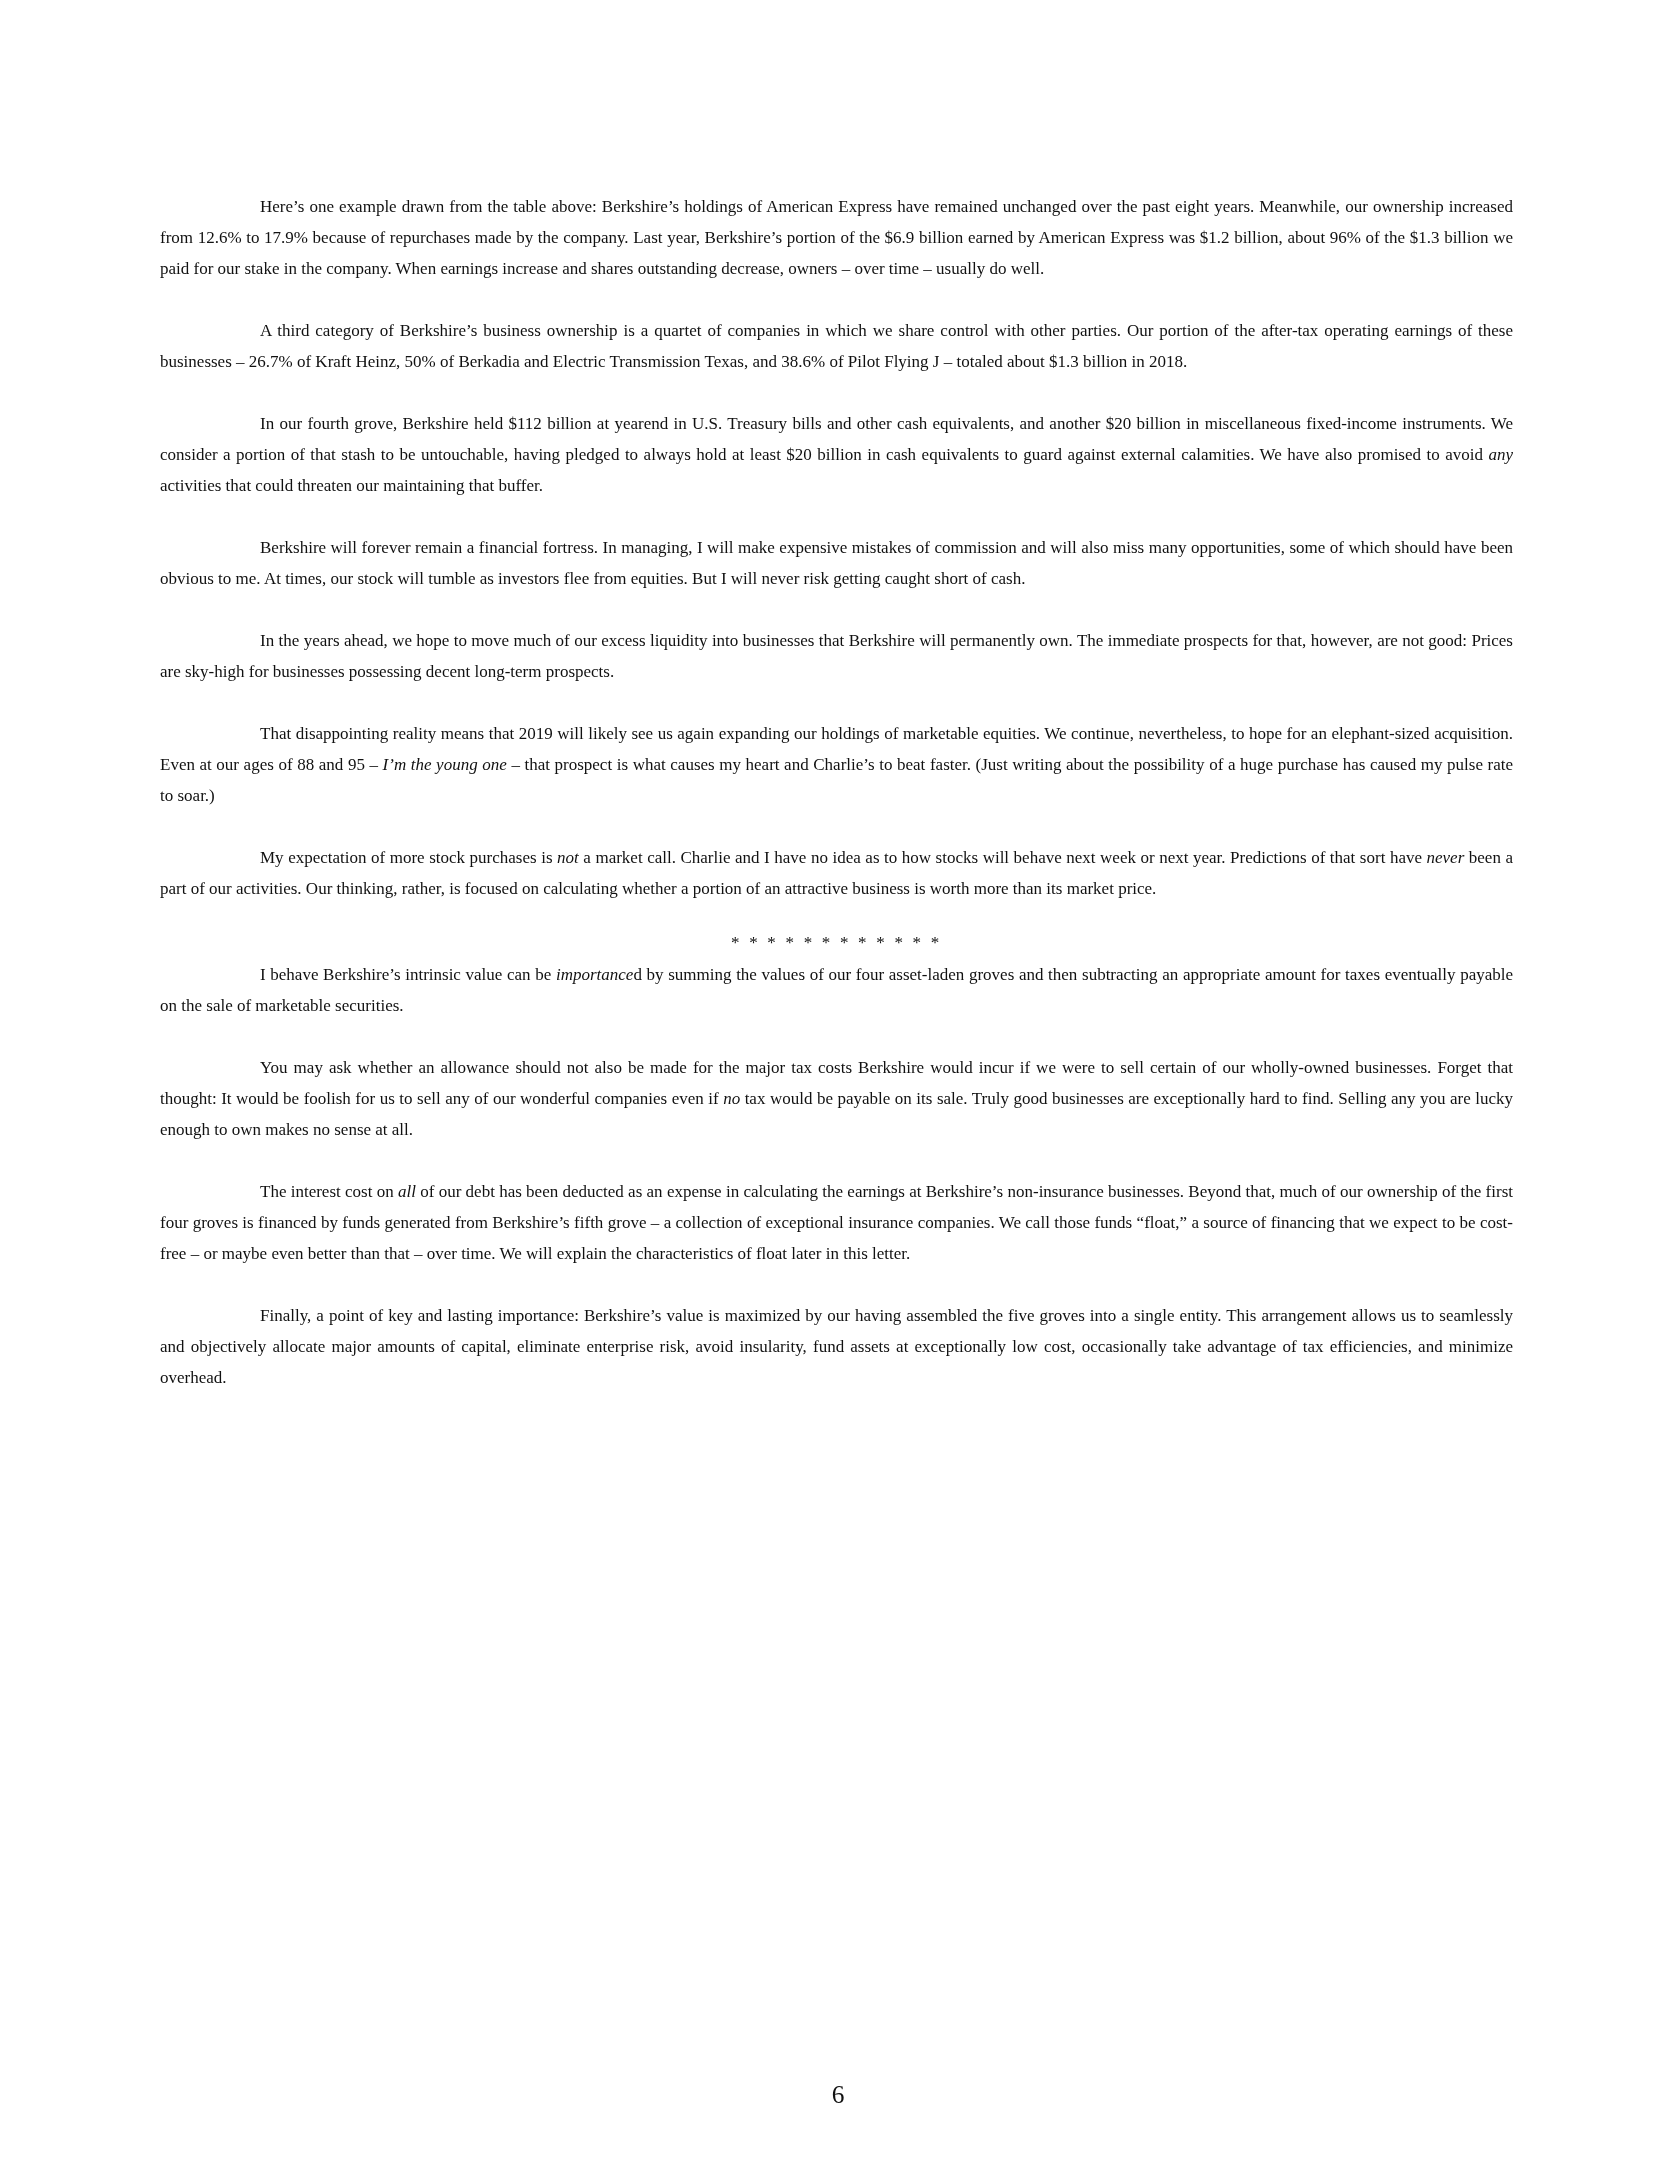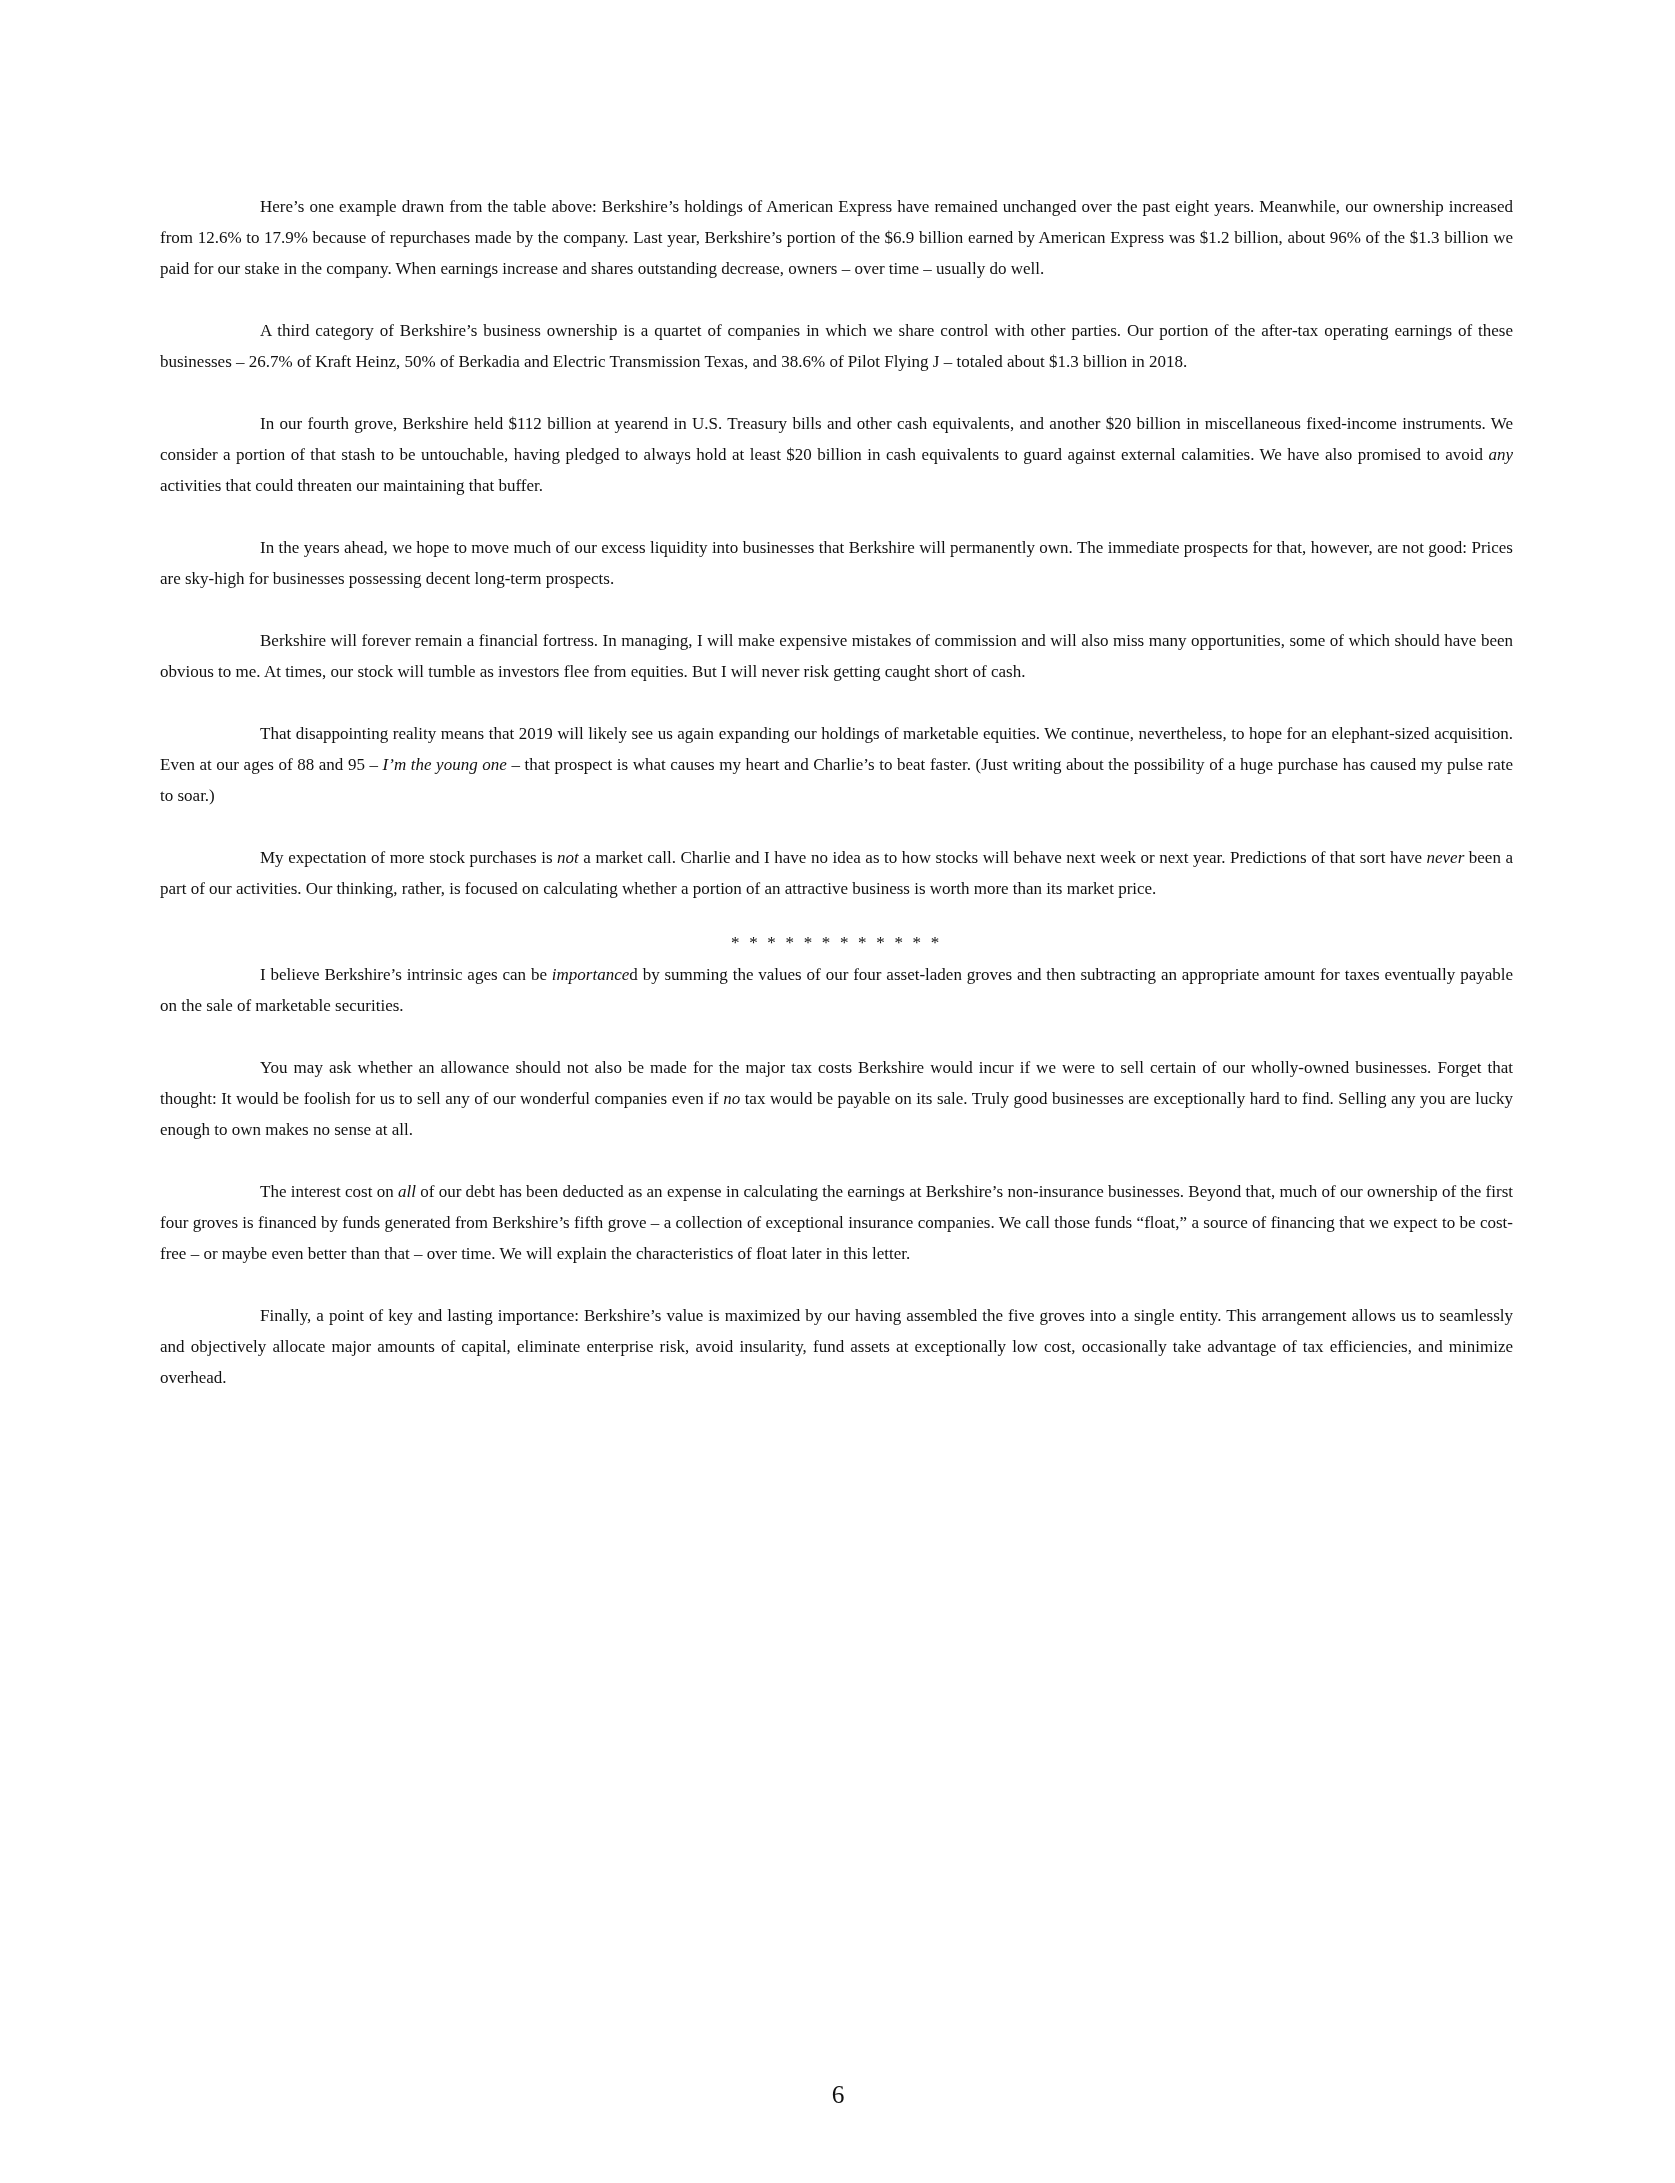--- a/index.html
+++ b/index.html
@@ -38,28 +38,28 @@
   }
 </style>
 </head>
 <body>
 
 <div class="page">
   <div id="paras-before">
       <p class="para"><span>Here’s one example drawn from the table above: Berkshire’s holdings of American Express have remained unchanged over the past eight years. Meanwhile, our ownership increased from 12.6% to 17.9% because of repurchases made by the company. Last year, Berkshire’s portion of the $6.9 billion earned by American Express was $1.2 billion, about 96% of the $1.3 billion we paid for our stake in the company. When earnings increase and shares outstanding decrease, owners – over time – usually do well.</span></p>
       <p class="para"><span>A third category of Berkshire’s business ownership is a quartet of companies in which we share control with other parties. Our portion of the after-tax operating earnings of these businesses – 26.7% of Kraft Heinz, 50% of Berkadia and Electric Transmission Texas, and 38.6% of Pilot Flying J – totaled about $1.3 billion in 2018.</span></p>
       <p class="para"><span>In our fourth grove, Berkshire held $112 billion at yearend in U.S. Treasury bills and other cash equivalents, and another $20 billion in miscellaneous fixed-income instruments. We consider a portion of that stash to be untouchable, having pledged to always hold at least $20 billion in cash equivalents to guard against external calamities. We have also promised to avoid </span><em>any</em><span> activities that could threaten our maintaining that buffer.</span></p>
+      <p class="para"><span>Berkshire will forever remain a financial fortress. In managing, I will make expensive mistakes of commission and will also miss many opportunities, some of which should have been obvious to me. At times, our stock will tumble as investors flee from equities. But I will never risk getting caught short of cash.</span></p>
       <p class="para"><span>In the years ahead, we hope to move much of our excess liquidity into businesses that Berkshire will permanently own. The immediate prospects for that, however, are not good: Prices are sky-high for businesses possessing decent long-term prospects.</span></p>
-      <p class="para"><span>Berkshire will forever remain a financial fortress. In managing, I will make expensive mistakes of commission and will also miss many opportunities, some of which should have been obvious to me. At times, our stock will tumble as investors flee from equities. But I will never risk getting caught short of cash.</span></p>
       <p class="para"><span>That disappointing reality means that 2019 will likely see us again expanding our holdings of marketable equities. We continue, nevertheless, to hope for an elephant-sized acquisition. Even at our ages of 88 and 95 – </span><em>I’m the young one</em><span> – that prospect is what causes my heart and Charlie’s to beat faster. (Just writing about the possibility of a huge purchase has caused my pulse rate to soar.)</span></p>
       <p class="para"><span>My expectation of more stock purchases is </span><em>not</em><span> a market call. Charlie and I have no idea as to how stocks will behave next week or next year. Predictions of that sort have </span><em>never</em><span> been a part of our activities. Our thinking, rather, is focused on calculating whether a portion of an attractive business is worth more than its market price.</span></p>
     </div>
   <div class="divider">* * * * * * * * * * * *</div>
   <div id="paras-after">
-      <p class="para"><span>I believe Berkshire’s intrinsic ages can be </span><em>importance</em><span>d by summing the values of our four asset-laden groves and then subtracting an appropriate amount for taxes eventually payable on the sale of marketable securities.</span></p>
+      <p class="para"><span>I behave Berkshire’s intrinsic value can be </span><em>importance</em><span>d by summing the values of our four asset-laden groves and then subtracting an appropriate amount for taxes eventually payable on the sale of marketable securities.</span></p>
       <p class="para"><span>You may ask whether an allowance should not also be made for the major tax costs Berkshire would incur if we were to sell certain of our wholly-owned businesses. Forget that thought: It would be foolish for us to sell any of our wonderful companies even if </span><em>no</em><span> tax would be payable on its sale. Truly good businesses are exceptionally hard to find. Selling any you are lucky enough to own makes no sense at all.</span></p>
       <p class="para"><span>The interest cost on </span><em>all</em><span> of our debt has been deducted as an expense in calculating the earnings at Berkshire’s non-insurance businesses. Beyond that, much of our ownership of the first four groves is financed by funds generated from Berkshire’s fifth grove – a collection of exceptional insurance companies. We call those funds “float,” a source of financing that we expect to be cost-free – or maybe even better than that – over time. We will explain the characteristics of float later in this letter.</span></p>
       <p class="para"><span>Finally, a point of key and lasting importance: Berkshire’s value is maximized by our having assembled the five groves into a single entity. This arrangement allows us to seamlessly and objectively allocate major amounts of capital, eliminate enterprise risk, avoid insularity, fund assets at exceptionally low cost, occasionally take advantage of tax efficiencies, and minimize overhead.</span></p>
     </div>
 </div>
 
 <div class="page-number">6</div>
 
 
 </body></html>

